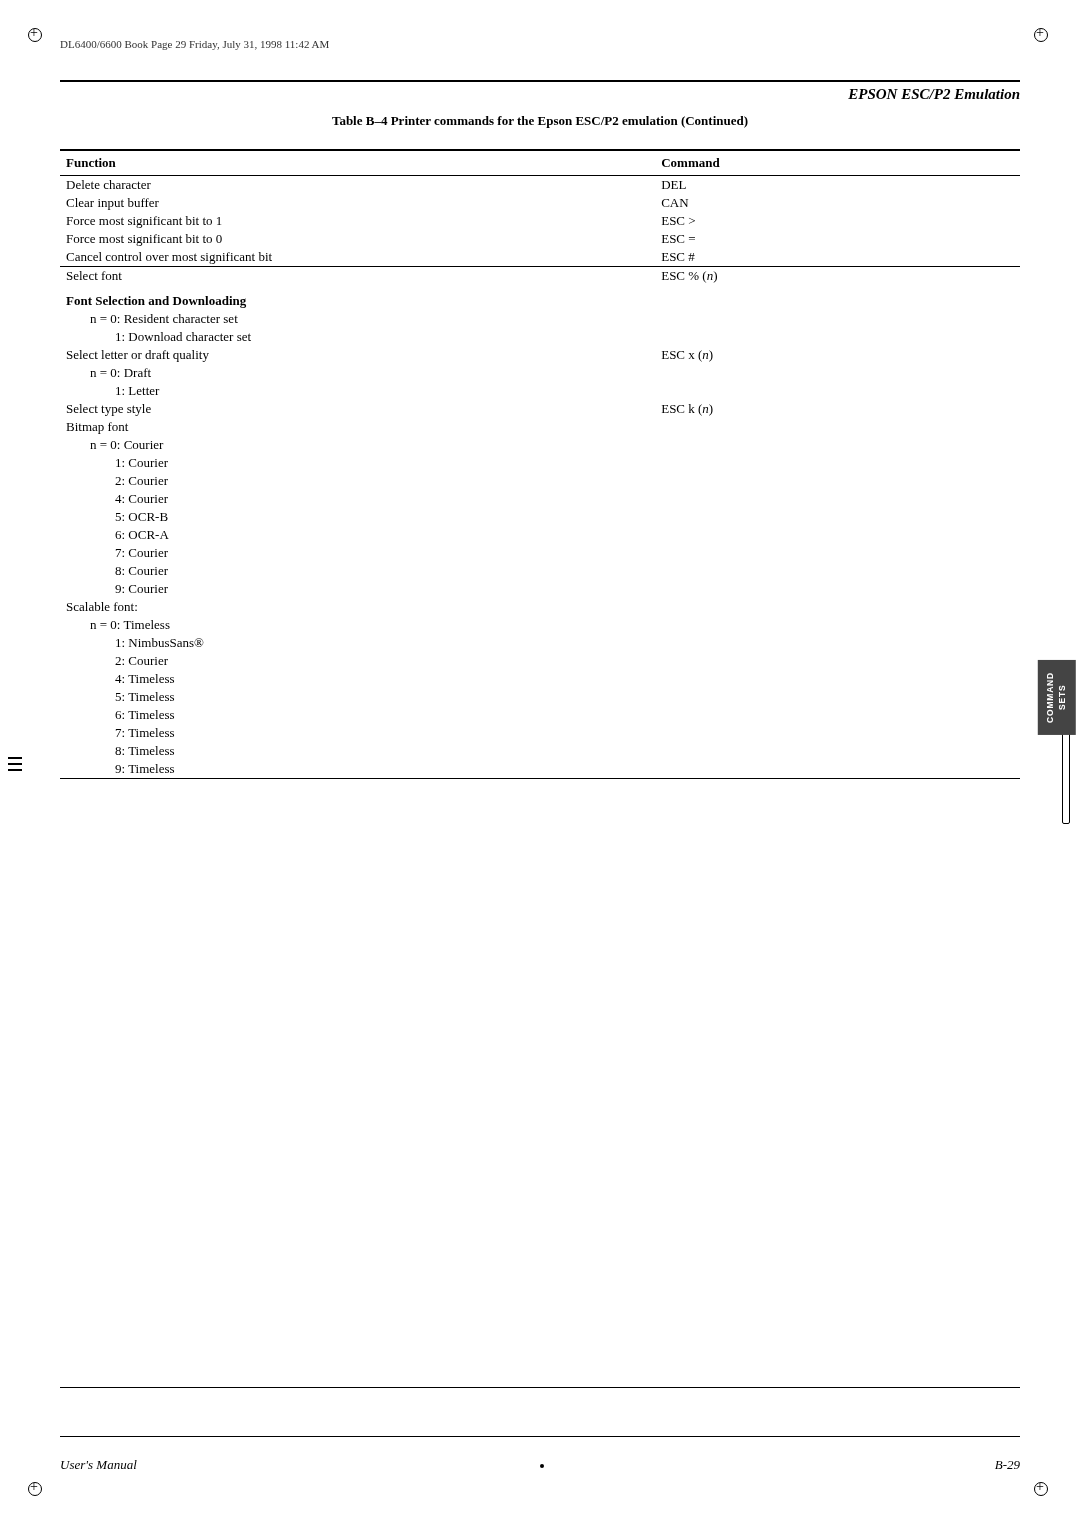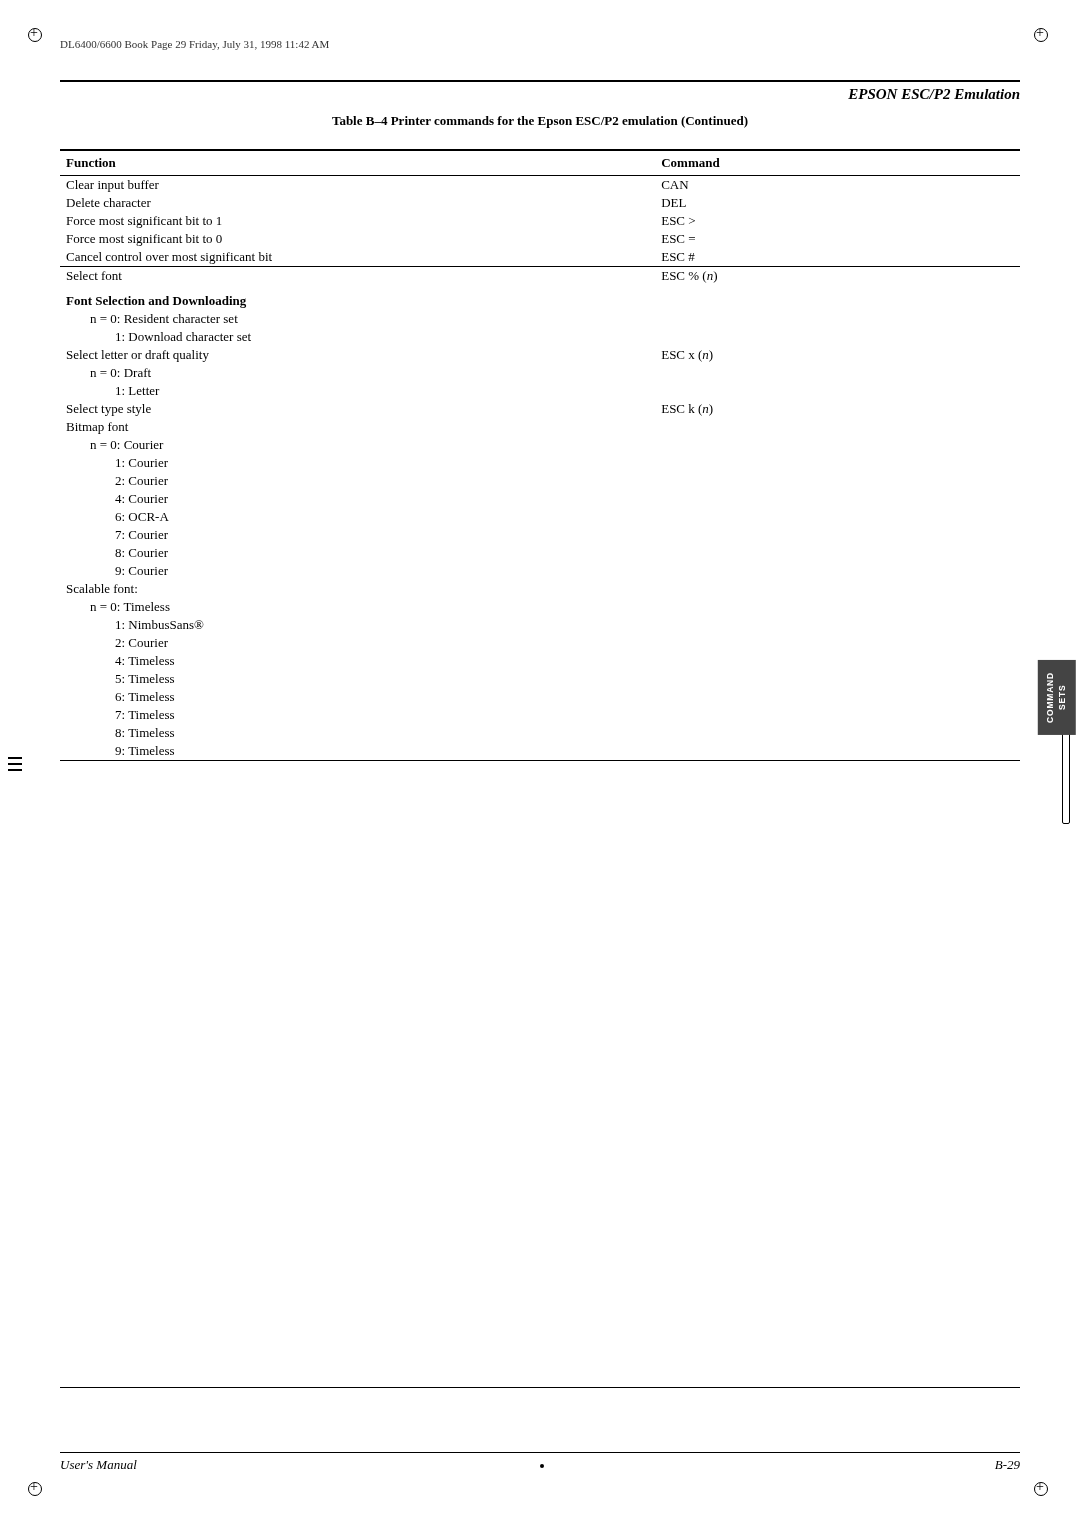--- a/index.html
+++ b/index.html
@@ -159,21 +159,21 @@
       margin-left: 8px;
     }
 
     
     .footer {
       position: absolute;
       bottom: 55px;
       left: 60px;
       right: 60px;
       border-top: 1px solid #000;
-      padding-top: 4px;
+      padding-top: 20px;
       display: flex;
       justify-content: space-between;
       font-style: italic;
       font-size: 13px;
     }
 
     
     .content-separator {
       border: none;
       border-top: 1px solid #000;
@@ -238,26 +238,26 @@
         <col class="col-command">
       </colgroup>
       <thead>
         <tr class="table-header-row">
           <th>Function</th>
           <th>Command</th>
         </tr>
       </thead>
       <tbody id="table-body">
       <tr>
+            <td>Delete character</td>
+            <td>DEL</td>
+          </tr>
+          <tr>
             <td>Clear input buffer</td>
             <td>CAN</td>
-          </tr>
-          <tr>
-            <td>Delete character</td>
-            <td>DEL</td>
           </tr>
           <tr>
             <td>Force most significant bit to 1</td>
             <td>ESC &gt;</td>
           </tr>
           <tr>
             <td>Force most significant bit to 0</td>
             <td>ESC =</td>
           </tr>
           <tr class="table-bottom-border" style="border-bottom: 1.5px solid rgb(0, 0, 0);">
@@ -307,20 +307,24 @@
           <tr>
             <td style="padding-left: 55px;">1:   Courier</td>
             <td></td>
           </tr>
           <tr>
             <td style="padding-left: 55px;">2:   Courier</td>
             <td></td>
           </tr>
           <tr>
             <td style="padding-left: 55px;">4:   Courier</td>
+            <td></td>
+          </tr>
+          <tr>
+            <td style="padding-left: 55px;">5:   OCR-B</td>
             <td></td>
           </tr>
           <tr>
             <td style="padding-left: 55px;">6:   OCR-A</td>
             <td></td>
           </tr>
           <tr>
             <td style="padding-left: 55px;">7:   Courier</td>
             <td></td>
           </tr>

